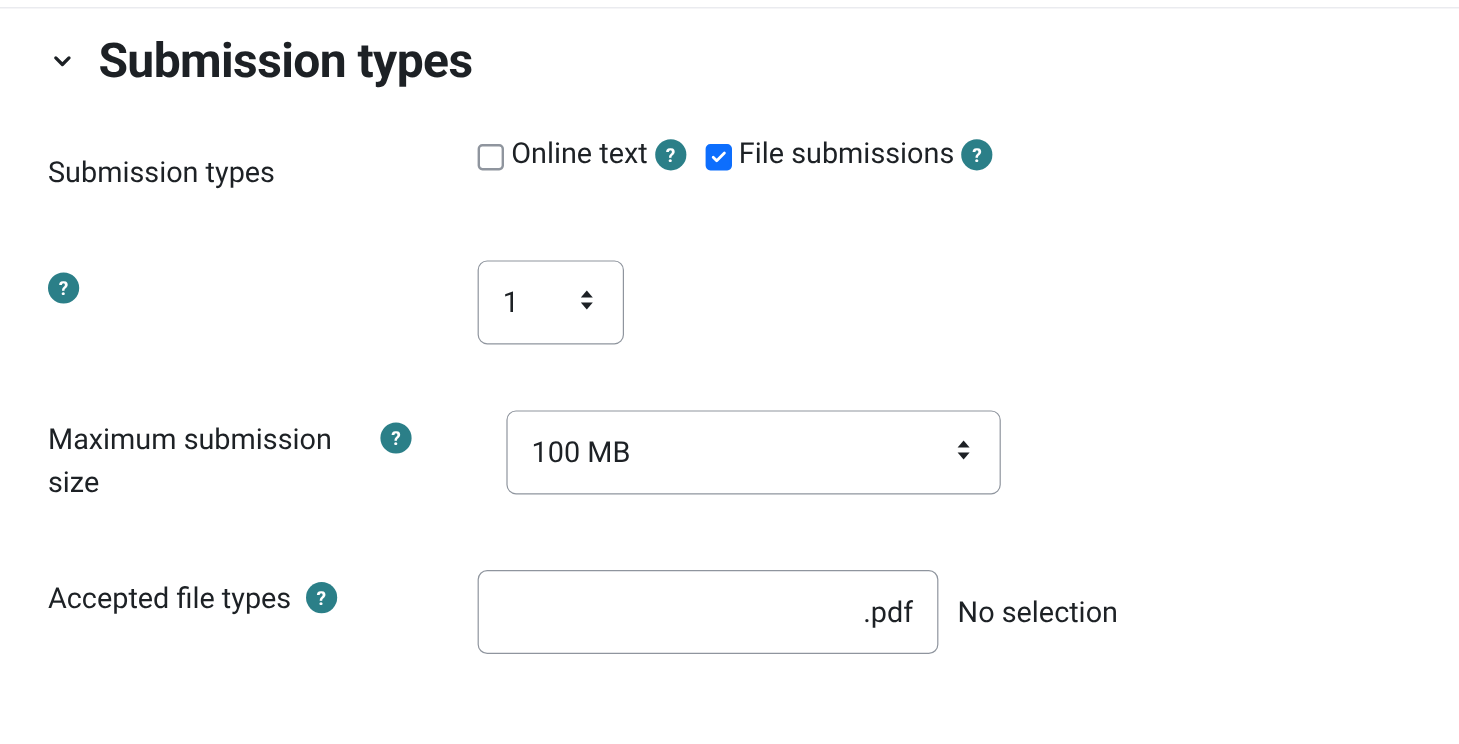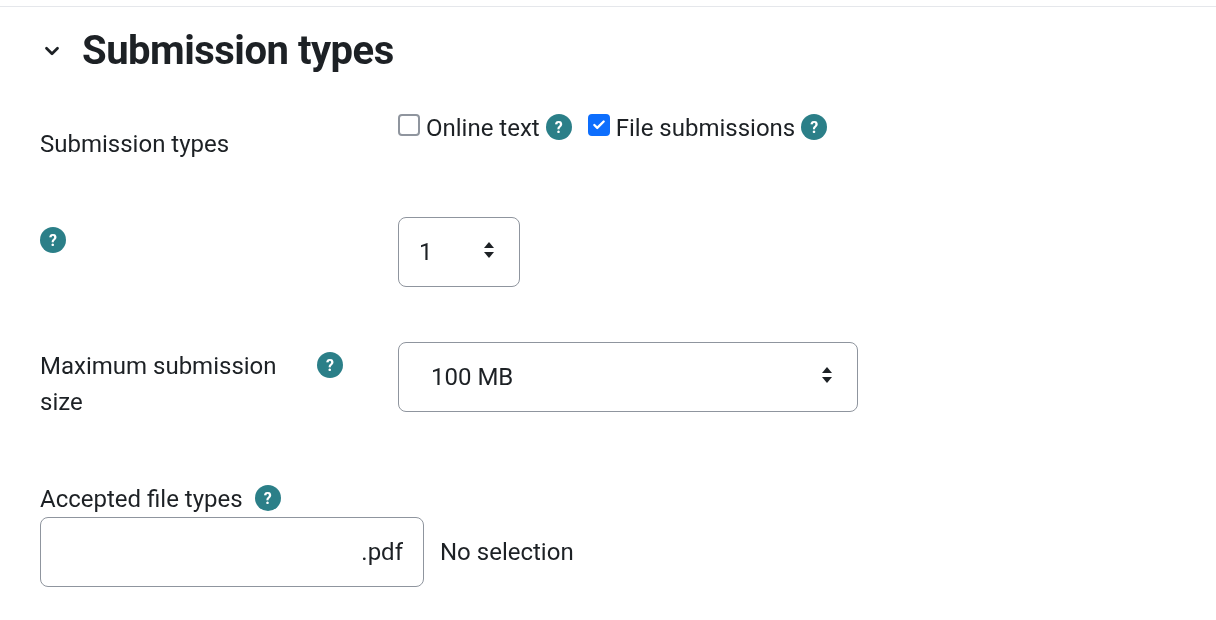--- a/index.html
+++ b/index.html
@@ -40,21 +40,20 @@
       font-weight: 700;
       letter-spacing: -0.5px;
     }
     .form-row {
       display: flex;
       align-items: flex-start;
       margin-bottom: 55px;
     }
     .form-row:last-child {
       margin-bottom: 0;
-      flex-direction: column;
     }
     .label-col {
       width: 358px;
       display: flex;
       align-items: flex-start;
       gap: 12px;
       padding-top: 6px;
     }
     .label-col.no-pad {
       padding-top: 12px;
@@ -87,21 +86,21 @@
       vertical-align: middle;
     }
     .field-col {
       display: flex;
       align-items: center;
       gap: 16px;
       flex-wrap: wrap;
     }
     .checkbox-wrap {
       display: inline-flex;
-      align-items: flex-start;
+      align-items: flex-end;
       gap: 6px;
       font-size: 24px;
     }
     .checkbox {
       width: 22px;
       height: 22px;
       border: 2px solid #8f959e;
       border-radius: 4px;
       display: inline-flex;
       align-items: center;
@@ -132,23 +131,24 @@
       font-family: inherit;
       color: #1d2125;
       cursor: pointer;
     }
     .select.small {
       width: 122px;
       height: 70px;
       padding: 0 20px;
     }
     .select.wide {
-      width: 460px;
-      height: 70px;
-      padding: 0 32px;
+      width: 412px;
+      height: 70px;
+      padding: 0 20px;
+      margin-left: 24px;
     }
     .select-caret {
       position: absolute;
       right: 24px;
       top: 50%;
       transform: translateY(-50%);
       pointer-events: none;
     }
     .text-input {
       border: 1.5px solid #8f959e;

